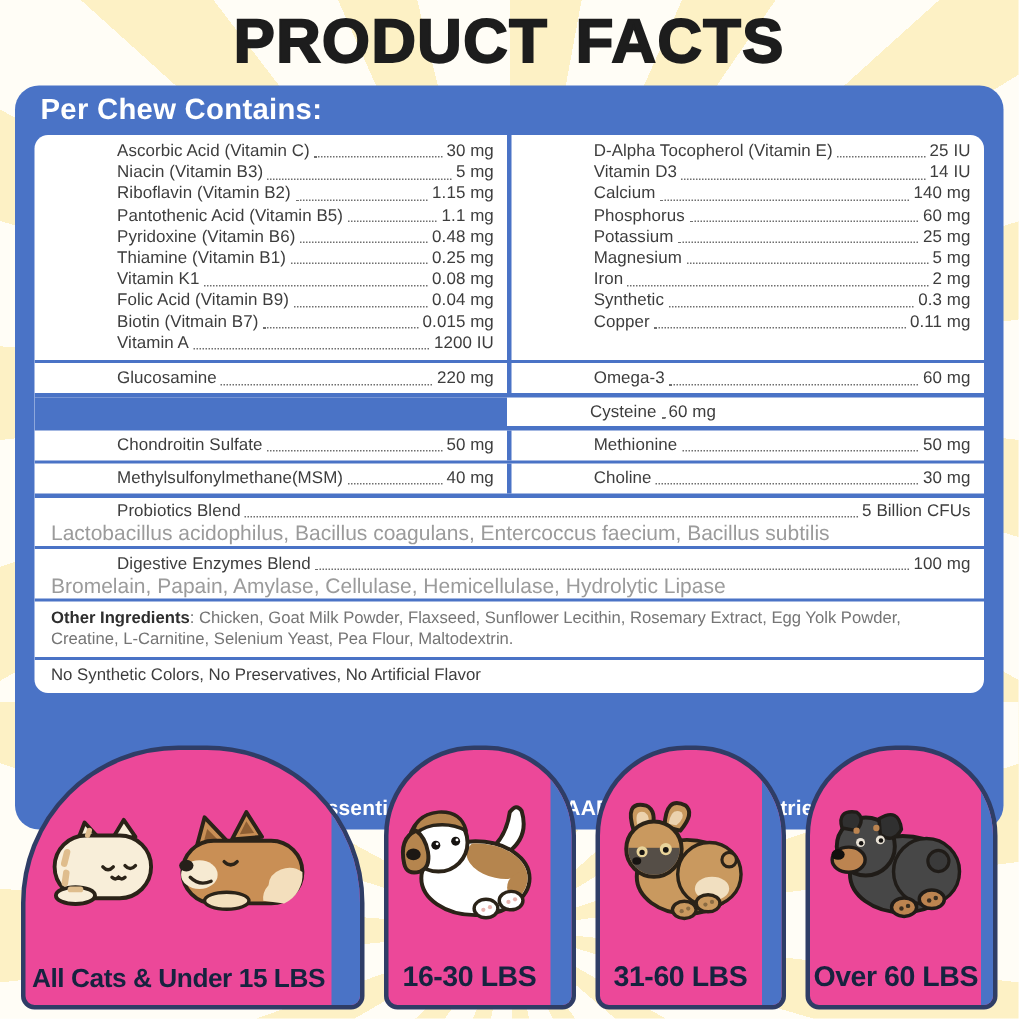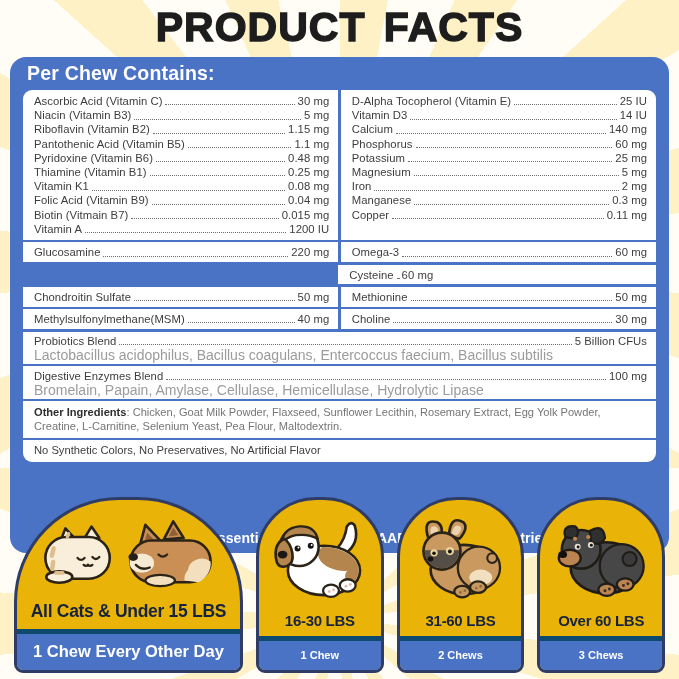--- a/index.html
+++ b/index.html
@@ -46,21 +46,21 @@
 
   .twocol { display:grid; grid-template-columns:1fr 2.5px 1fr; }
   .vbar { background:#4a73c6; }
   .hsep { height:2.5px; background:#4a73c6; }
   .vcol { padding:4px 9px 4px 11px; }
 
   .nrow {
     height:14.2px; display:flex; align-items:center;
     font-size:11.3px; color:#3d3d3d; white-space:nowrap; letter-spacing:0.05px;
   }
-  .nlabel { flex:none; }
+  .nlabel { flex:none;margin-left:44px; }
   .dots { flex:1; position:relative; align-self:stretch; min-width:8px; }
   .dots::after {
     content:""; position:absolute; left:3px; right:3px; bottom:2.8px;
     border-bottom:1.7px dotted #6f6f6f;
   }
   .nvalue { flex:none; }
 
   .arow { padding:2.8px 9px 2.8px 11px; }
 
   .blend { padding:2.5px 9px 3px 11px; }
@@ -78,35 +78,35 @@
     position:absolute; left:0; right:0; bottom:7px; text-align:center;
     color:#ffffff; font-size:14px; font-weight:bold; letter-spacing:0.1px;
   }
 
   
   .cards {
     position:absolute; z-index:2; left:14px; right:14px; top:497px; height:176px;
     display:flex; gap:13px;
   }
   .card {
-    background:#eab308; border:3px solid #2f3d66; overflow:hidden;
-    display:flex; flex-direction:column;
+    background:#ec4899; border:3px solid #2f3d66; overflow:hidden;
+    display:flex; flex-direction:row;
   }
   .card-wide  { flex:229 0 0; border-radius:105px 105px 9px 9px; }
   .card-small { flex:125 0 0; border-radius:60px 60px 9px 9px; }
   .card-body {
     flex:1; display:flex; flex-direction:column; align-items:center;
     justify-content:flex-end; padding:6px 2px 7px;
   }
   .card-body svg { margin:auto 0; }
   .weight-label {
     font-size:17.5px; font-weight:bold; color:#16233f;
     letter-spacing:-0.3px; white-space:nowrap;
   }
-  .card-small .weight-label { font-size:15px; }
+  .card-small .weight-label { font-size:19px; }
   .card-footer {
     background:#4a73c6; border-top:5px solid #0c4a6e;
     color:#ffffff; font-weight:bold; font-size:16.5px;
     text-align:center; padding:8px 4px 9px; white-space:nowrap;
   }
   .card-small .card-footer { font-size:11px; }
 </style>
 </head>
 <body>
 
@@ -223,21 +223,21 @@
           </div>
 
           <div class="nrow">
             <span class="nlabel">Iron</span>
             <span class="dots"></span>
             <span class="nvalue">2 mg</span>
           </div>
 
 
           <div class="nrow">
-            <span class="nlabel">Manganese</span>
+            <span class="nlabel">Synthetic</span>
             <span class="dots"></span>
             <span class="nvalue">0.3 mg</span>
           </div>
 
           <div class="nrow">
             <span class="nlabel">Copper</span>
             <span class="dots"></span>
             <span class="nvalue">0.11 mg</span>
           </div>
         </div>

